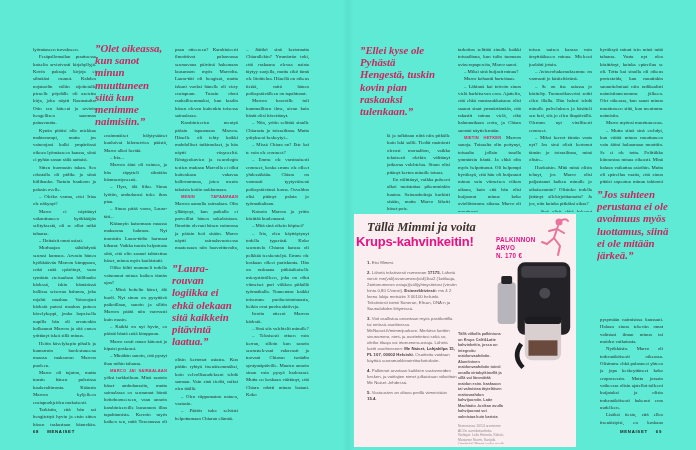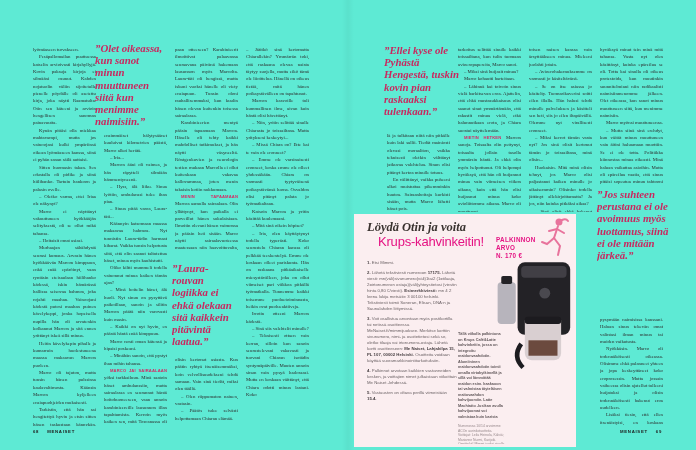--- a/index.html
+++ b/index.html
@@ -16,21 +16,21 @@
   .pullquote{position:absolute;font-family:"Liberation Serif",serif;font-weight:700;
         font-style:italic;color:#c9285f;font-size:10.8px;line-height:12.2px;overflow:hidden;}
   .footer{position:absolute;top:429px;font-family:"Liberation Sans",sans-serif;
         font-weight:700;font-size:4.3px;letter-spacing:.7px;color:#1d1d1d;}
   .footer .pgnum{margin:0 4px;}
   
   #adbox{position:absolute;left:354px;top:214px;width:222px;height:233px;
         background:#fbeef0;font-family:"Liberation Sans",sans-serif;}
   #ad-title1{position:absolute;left:13px;top:6px;font-family:"Liberation Serif",serif;
         font-style:italic;font-weight:700;font-size:12.5px;color:#39322f;}
-  #ad-title2{position:absolute;left:24px;top:20px;font-weight:400;font-size:13px;
+  #ad-title2{position:absolute;left:2px;top:20px;font-weight:700;font-size:13px;
         letter-spacing:-.2px;color:#e51383;}
   #ad-steps{position:absolute;left:13px;top:46px;width:90px;height:180px;overflow:hidden;
         font-size:4.3px;line-height:5.9px;color:#6b6265;}
   .step{margin:0 0 4.5px;}
   .step .num,.step .b{font-weight:700;color:#473f42;}
   #ad-prize{position:absolute;left:142px;top:22px;font-weight:700;font-size:6.3px;
         line-height:7.8px;letter-spacing:.3px;color:#e51383;}
   #ad-desc{position:absolute;left:104px;top:118px;width:45px;height:88px;overflow:hidden;
         font-weight:700;font-size:3.8px;line-height:5.5px;color:#5f5659;}
   #ad-footnote{position:absolute;left:104px;top:210px;width:47px;height:20px;overflow:hidden;
@@ -97,21 +97,21 @@
         <p class="para">– Teknisesti ottaen vain kerran, silloin kun sanoin seurustelevani vakavasti ja tuovani Chiaran isotädin syntymäpäiville. Muuten annoin sinun vain pysyä luulossasi. Mutta en koskaan väittänyt, että Chiara odotti minun lastani. Koko</p>
       </div>
     <div class="footer" style="left:33px;">
       <span>68</span><span class="pgnum"></span><span>MENAISET</span>
     </div>
   </div>
 
   <div id="gutter"></div>
 
   <div>
-    <div class="pullquote" style="left:384px;top:44px;width:75px;height:86px;">”Ellei kyse ole Pyhästä Hengestä, tuskin kovin pian raskaaksi tulenkaan.”</div>
+    <div class="pullquote" style="left:360px;top:44px;width:75px;height:86px;">”Ellei kyse ole Pyhästä Hengestä, tuskin kovin pian raskaaksi tulenkaan.”</div>
     <div class="col" style="left:387px;top:132px;height:80px;">
         <p class="para ni">lä ja tulkitaan niitä niin pitkälle kuin laki sallii. Tiedät mainiosti olevasi moraaliton, vaikka teknisesti oletkin välttänyt jatkuvaa valehtelua. Sinun olisi pitänyt kertoa minulle totuus.</p>
         <p class="para">En välittänyt, vaikka puheeni alkoi muistuttaa pikemminkin huutoa. Sairaanhoitaja kurkisti sisään, mutta Marco lähetti hänet pois.</p>
       </div>
     <div class="col" style="left:458px;top:46px;height:166px;">
         <p class="para ni">tarkoitus selittää sinulle kaikki toissailtana, kun tulin tuomaan avioeropapereita, Marco sanoi.</p>
         <p class="para">– Miksi sinä huijasit minua?</p>
         <p class="para">Marco kohautti harteitaan.</p>
         <p class="para">– Lähinnä kai toivoin sinun vielä harkitsevan eroa. Ajattelin, että ehkä mustasukkaisuus olisi saanut sinut ymmärtämään, että rakastit minua vielä, etkä halunnutkaan erota, ja Chiara suostui näyttelemään.</p>
         <p class="para"><span class="lead">MIETIN HETKEN </span>Marcon sanoja. Toisaalta olin pettynyt, toisaalta jollain tasolla ymmärsin häntä. Ja ehkä olin myös helpottunut. Oli helpompi hyväksyä, että hän oli huijannut minua vain viimeisen viikon aikana, kuin että hän olisi huijannut minua koko avioliittomme aikana. Marco oli muuttunut,</p>
@@ -133,21 +133,21 @@
     <div class="col" style="left:600px;top:316px;height:110px;">
         <p class="para ni">pysymään naimisissa kanssani. Haluan sinun tekevän omat valintasi ilman minun tai muiden vaikutusta.</p>
         <p class="para">Nyökkäsin. Marco oli todennäköisesti oikeassa. Olisimme ehkä palanneet yhteen ja jopa keskeyttäneet koko eroprosessin. Mutta jossain vaiheessa olisin ajatellut tulleeni huijatuksi ja olisin todennäköisesti hakenut eroa uudelleen.</p>
         <p class="para">Lisäksi tiesin, että ellen itsenäistyisi, en koskaan kykenisi tasavertaiseen suhteeseen. En Marcon enkä kenenkään kanssa.</p>
       </div>
     <div class="footer" style="left:600px;width:62px;text-align:right;">
       <span>MENAISET</span><span class="pgnum"></span><span>69</span>
     </div>
 
     <div id="adbox">
-      <div id="ad-title1">Löydä Otin ja voita</div>
+      <div id="ad-title1">Tällä Mimmi ja voita</div>
       <div id="ad-title2">Krups-kahvinkeitin!</div>
 
       <svg id="ad-runner" viewBox="0 0 34 42">
         <g stroke="#e8739c" stroke-width="2" fill="none" stroke-linecap="round">
           <circle cx="21" cy="6" r="3.5" fill="#e8739c" stroke="none"></circle>
           <path d="M20 10 L16 22"></path>
           <path d="M19 13 L26 17"></path>
           <path d="M19 13 L11 15"></path>
           <path d="M16 22 L22 30 L20 39"></path>
           <path d="M16 22 L9 28 L4 26"></path>

